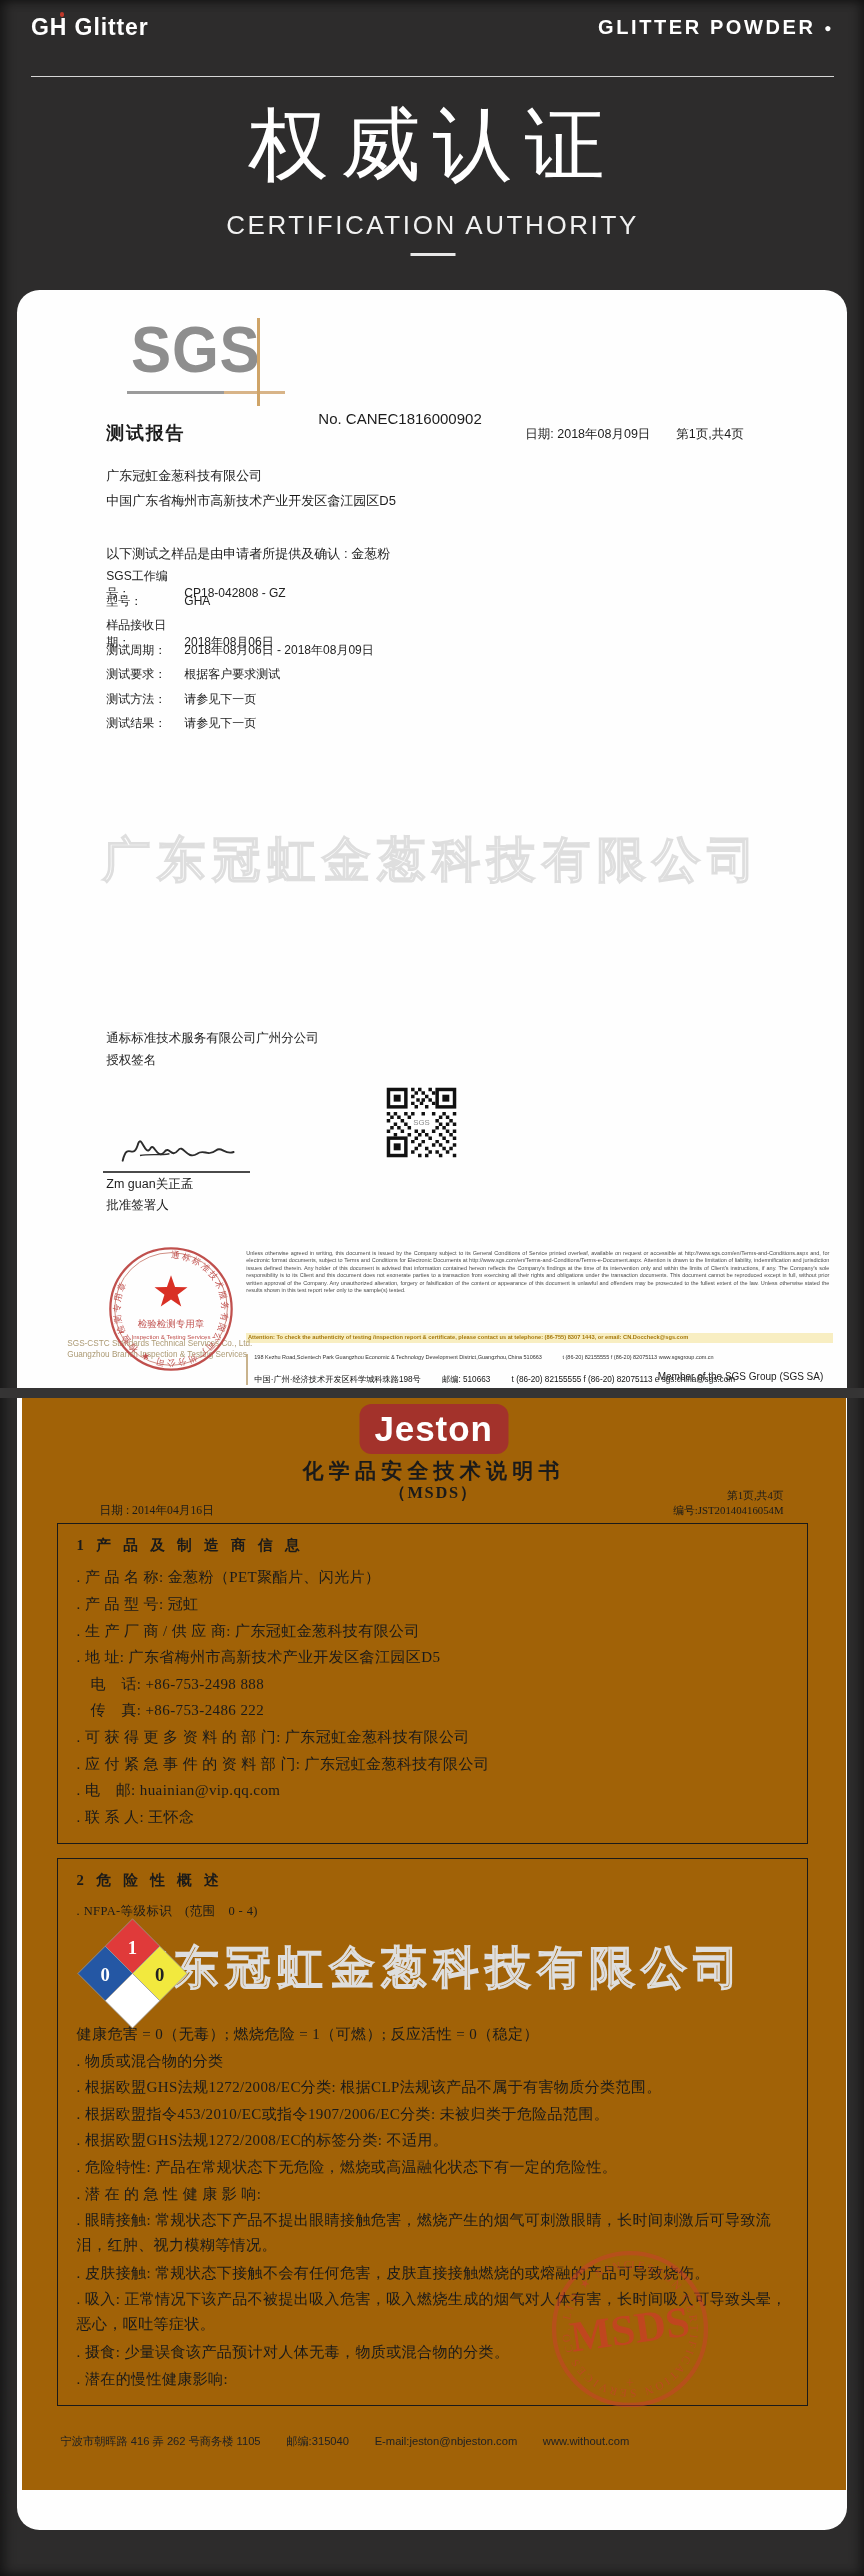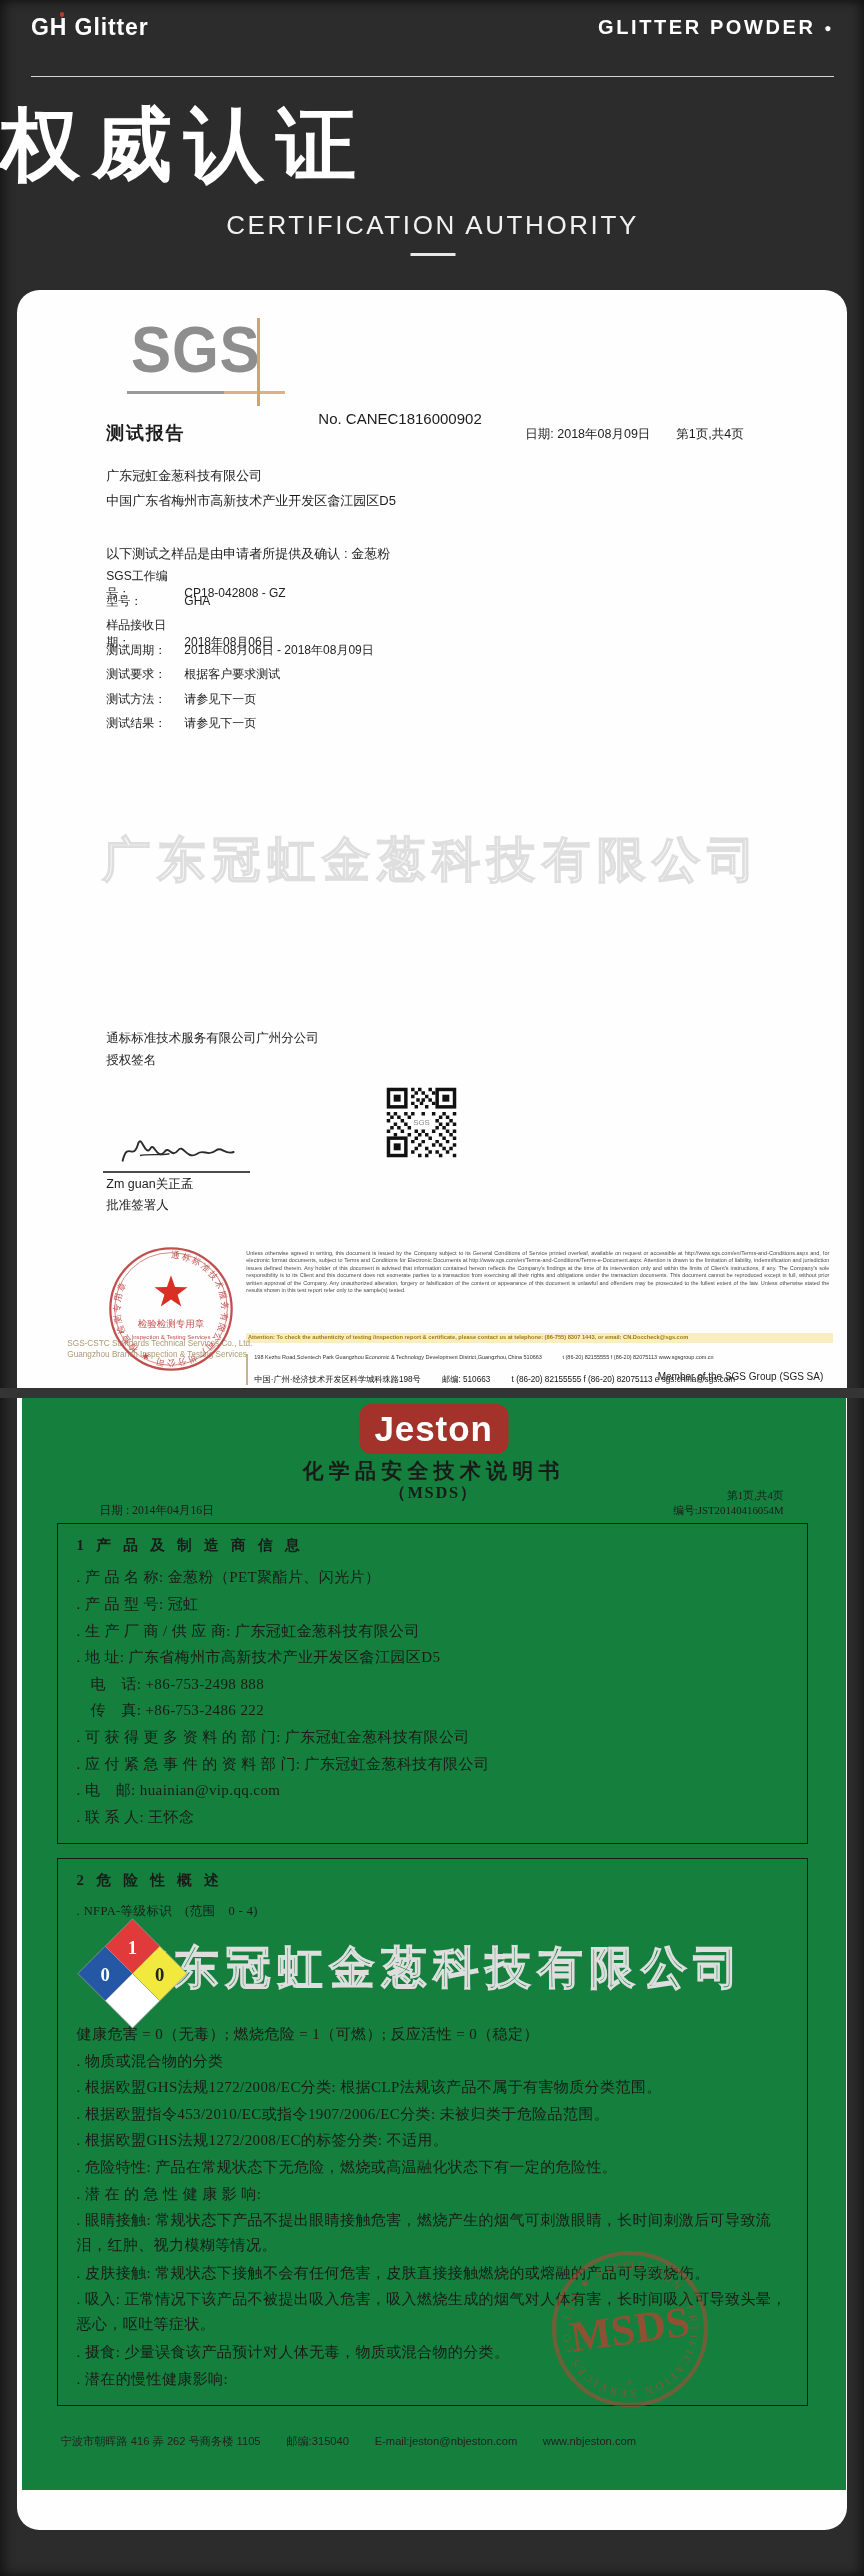--- a/index.html
+++ b/index.html
@@ -8,21 +8,21 @@
         box-shadow:inset 5.2px 0 10.4px rgba(0,0,0,.45), inset -5.2px 0 10.4px rgba(0,0,0,.45);}
   .abs{position:absolute;}
 
   
   .brand-row{position:absolute;top:14px;left:31px;right:31px;display:flex;justify-content:space-between;align-items:center;}
   .logo-gh{color:#fff;font-size:23px;font-weight:bold;letter-spacing:0.9px;position:relative;}
   .logo-sparkle{position:absolute;top:-1.7px;left:29px;width:4.3px;height:4.3px;border-radius:50%;background:#c0392b;}
   .brand-right{color:#fff;font-size:20px;font-weight:bold;letter-spacing:2.6px;display:flex;align-items:center;gap:8.6px;}
   .brand-dot{font-size:12px;}
   .header-rule{position:absolute;top:76px;left:31px;right:31px;height:0;border-top:1.7px solid #d6d6d6;}
-  .page-title{position:absolute;top:92px;left:0;right:0;text-align:left;color:#fff;font-size:80px;font-weight:700;letter-spacing:12px;}
+  .page-title{position:absolute;top:92px;left:0;right:0;text-align:center;color:#fff;font-size:80px;font-weight:400;letter-spacing:12px;}
   .page-subtitle{position:absolute;top:210px;left:0;right:0;text-align:center;color:#f1f1f1;font-size:26px;letter-spacing:2.6px;}
   .subtitle-underline{position:absolute;top:253px;left:50%;transform:translateX(-50%);width:45px;height:2.6px;background:#e8e8e8;}
 
   
   .card{position:absolute;left:17.3px;top:290px;width:830px;height:2240px;background:#fefefe;border-radius:22.5px;color:#1c1c1c;}
 
   
   .sgs-logo{left:114px;top:22.5px;font-size:64px;font-weight:bold;color:#8e8e8e;letter-spacing:0.9px;transform:scaleX(.94);transform-origin:left;}
   .sgs-logo-underline{left:110px;top:101px;width:97px;height:2.6px;background:#9b9b9b;}
   .sgs-logo-underline2{left:207px;top:101px;width:61px;height:2.6px;background:#d8b488;}
@@ -63,21 +63,21 @@
   .addr-en{font-size:5.5px;color:#333;white-space:nowrap;}
   .addr-cn{font-size:8.2px;color:#111;margin-top:14px;white-space:nowrap;}
   .addr-gap{display:inline-block;width:19px;}
   .addr-underline{left:229px;top:1100px;width:585px;height:2.6px;background:#c9b38d;}
   .member{right:24px;top:1081px;font-size:10px;color:#222;}
 
   
   .seam{position:absolute;left:0;top:1388px;width:100%;height:10.4px;background:#353434;}
 
   
-  .msds-panel{position:absolute;left:21.6px;top:1398px;width:824px;height:1092px;background:#15803d;
+  .msds-panel{position:absolute;left:21.6px;top:1398px;width:824px;height:1092px;background:#a16207;
               font-family:"Liberation Serif",serif;color:#1a1a1a;}
   .jeston-logo{left:50%;transform:translateX(-50%);top:6px;width:149px;height:50px;background:#a3322b;border-radius:12px;
                display:flex;align-items:center;justify-content:center;color:#fff;
                font-family:"Liberation Sans",sans-serif;font-size:35px;font-weight:bold;letter-spacing:0.9px;z-index:1;}
   .msds-title{left:0;right:0;top:59px;text-align:center;font-size:21px;font-weight:bold;letter-spacing:5.2px;z-index:1;}
   .msds-subtitle{left:0;right:0;top:84px;text-align:center;font-size:16.4px;font-weight:bold;letter-spacing:1.7px;z-index:1;}
   .msds-date{left:78px;top:105px;font-size:11.7px;z-index:1;}
   .msds-meta-right{right:62px;top:90px;font-size:10.8px;line-height:14.7px;text-align:right;z-index:1;}
 
   .msds-box{left:35px;width:751px;border:1.7px solid #1a1a1a;padding:10.4px 15.6px 12px 19px;box-sizing:border-box;z-index:1;}
@@ -288,19 +288,19 @@
       </text>
       <text x="95" y="112" font-size="50" font-weight="bold" fill="rgba(210,55,45,.75)" text-anchor="middle" transform="rotate(-8 95 95)">MSDS</text>
       <text x="95" y="162" font-size="16" fill="rgba(205,60,50,.65)" text-anchor="middle">+</text>
     </svg>
 
     <div class="abs msds-footer">
       <div>
         <span class="seg">宁波市朝晖路 416 弄 262 号商务楼 1105</span>
         <span class="seg">邮编:315040</span>
         <span class="seg">E-mail:jeston@nbjeston.com</span>
-        <span class="seg">www.nbjeston.com</span>
+        <span class="seg">www.without.com</span>
       </div>
     </div>
   </div>
 
 </div>
 
 
 </body></html>

